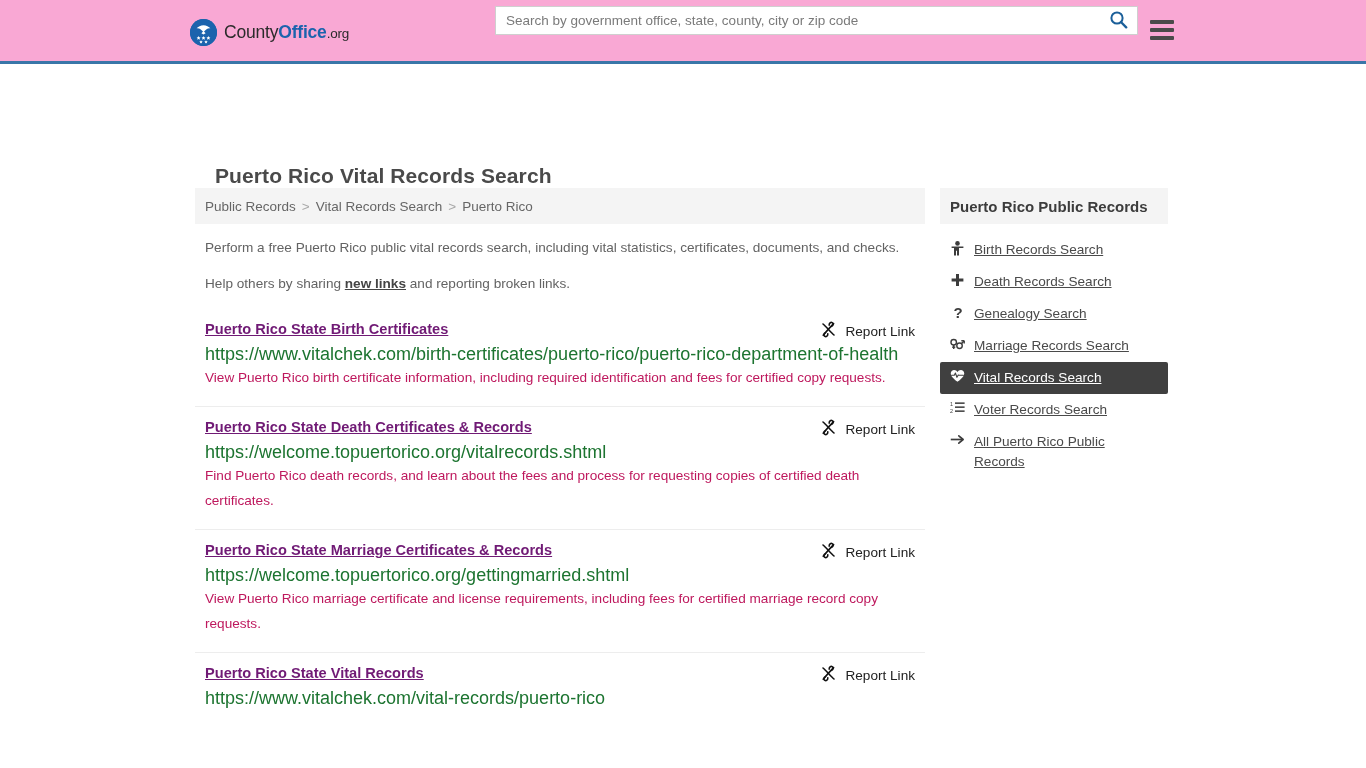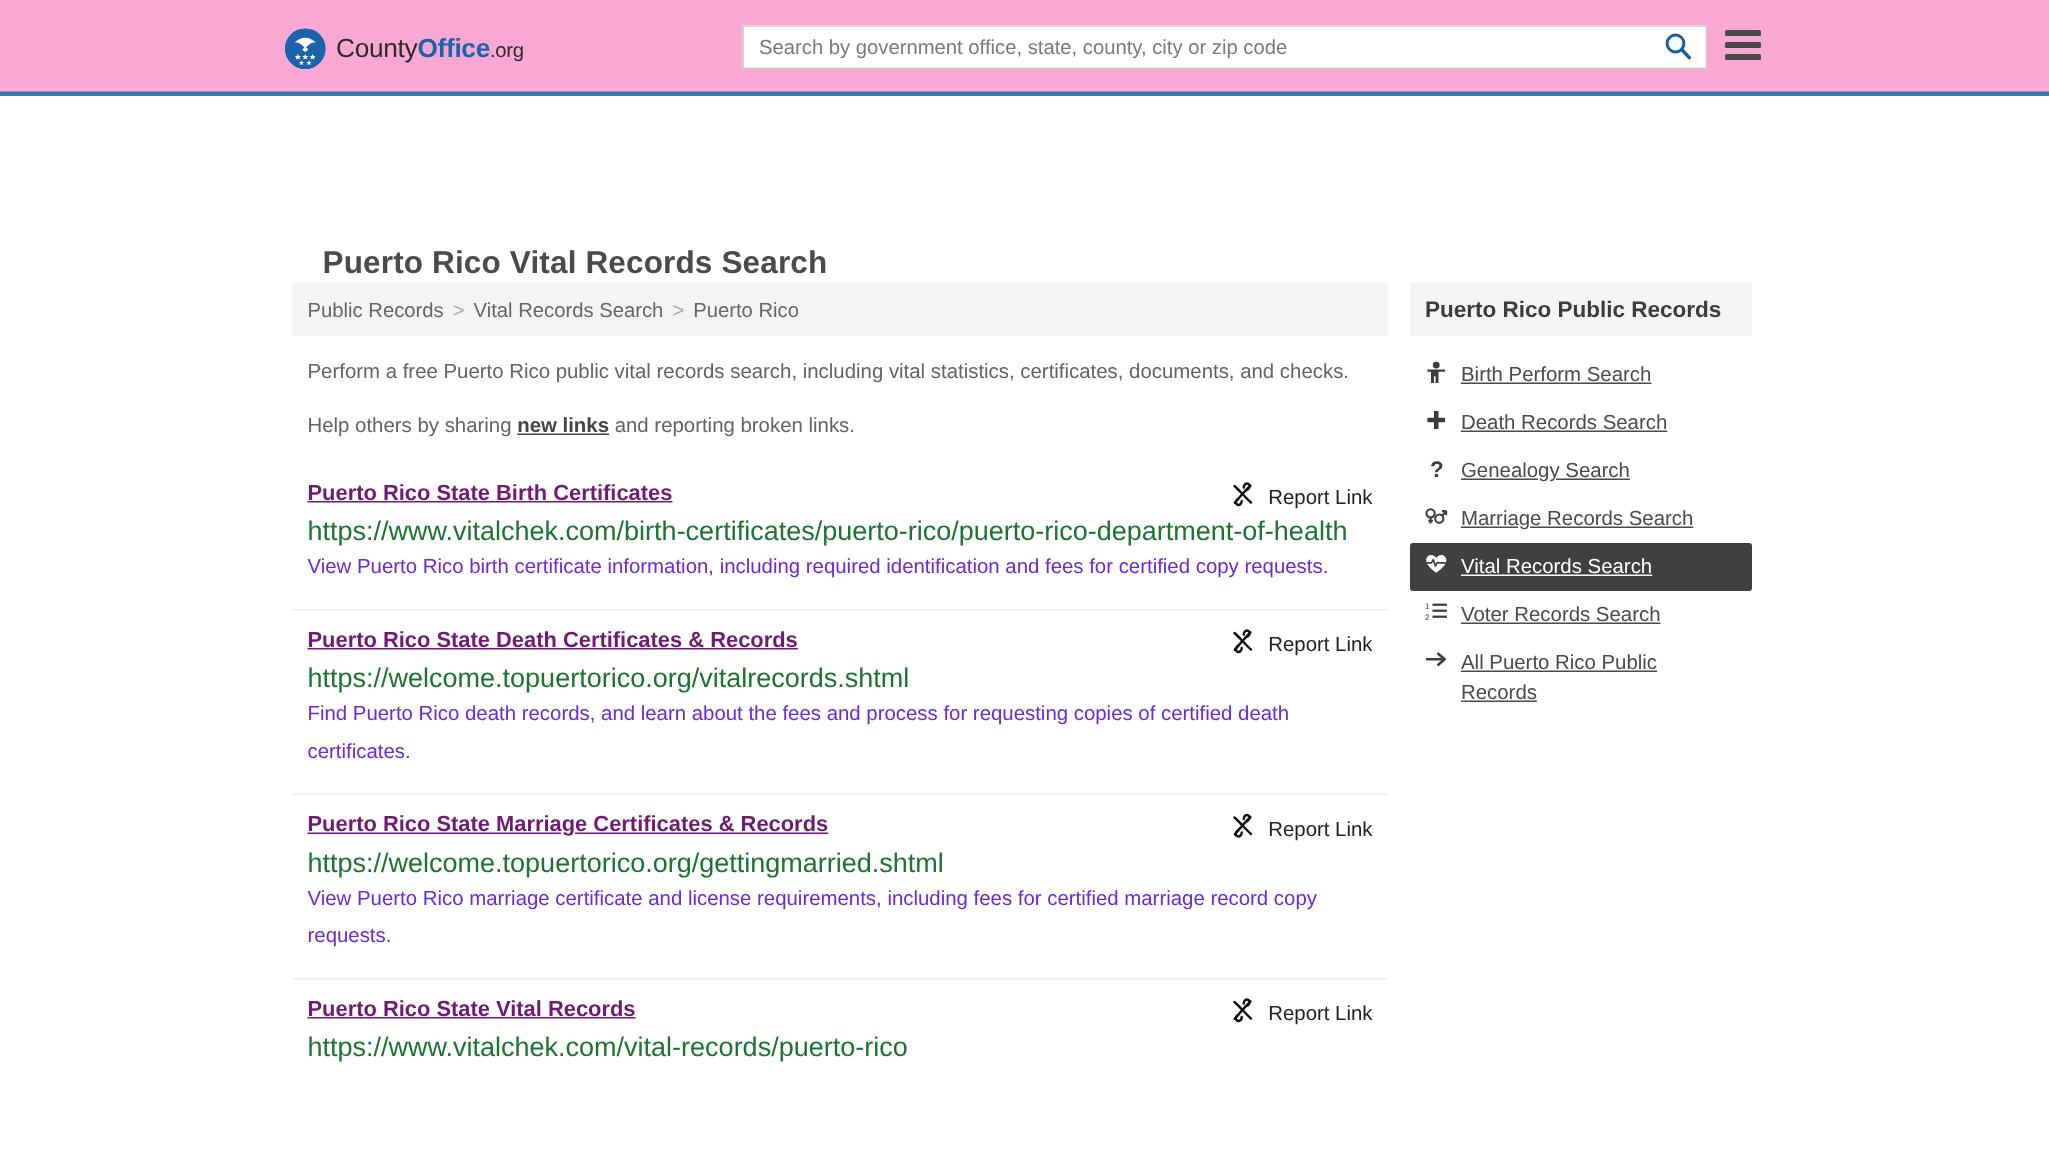--- a/index.html
+++ b/index.html
@@ -48,21 +48,21 @@
     white-space: nowrap;
     font-family: "Liberation Sans", sans-serif;
   }
   .logo-text .t1 { color: #2b2b2b; }
   .logo-text .t2 { color: #1b63ad; font-weight: bold; }
   .logo-text .t3 { color: #2b2b2b; font-size: 13.5px; }
 
   .search-wrap {
     position: absolute;
     left: 495px;
-    top: 17px;
+    top: 6px;
     width: 643px;
     height: 29px;
     background: #ffffff;
     border: 1px solid #cfcfcf;
     display: flex;
     align-items: center;
   }
   .search-input {
     flex: 1;
     border: 0;
@@ -202,21 +202,21 @@
     color: #1c7430;
     font-size: 18px;
     margin-top: 5px;
     text-decoration: none;
     line-height: 17px;
   }
   .result-desc {
     margin: 2px 0 0 0;
     font-size: 13.6px;
     line-height: 25px;
-    color: #6d28d9;
+    color: #be185d;
   }
 
   
   .sidebar {
     position: absolute;
     left: 940px;
     top: 124px;
     width: 228px;
   }
   .sidebar-title {
@@ -414,21 +414,21 @@
     <ul class="side-list">
 
       <li>
         <a class="side-item" href="#">
           <span class="side-icon">
             <svg width="13" height="15" viewBox="0 0 13 15">
               <circle cx="6.5" cy="2.4" r="2.3" fill="#3c3c3c"></circle>
               <path d="M0.6 5.4 H12.4 V6.9 H8.0 V14.4 H6.0 V9.8 H5.0 V14.4 H3.0 V6.9 H0.6 Z" fill="#3c3c3c"></path>
             </svg>
           </span>
-          <span class="side-label">Birth Perform Search</span>
+          <span class="side-label">Birth Records Search</span>
         </a>
       </li>
 
       <li>
         <a class="side-item" href="#">
           <span class="side-icon">
             <svg width="13" height="14" viewBox="0 0 13 14">
               <rect x="5.0" y="1.0" width="3.0" height="12.0" fill="#3c3c3c"></rect>
               <rect x="0.6" y="5.5" width="11.8" height="3.0" fill="#3c3c3c"></rect>
             </svg>

